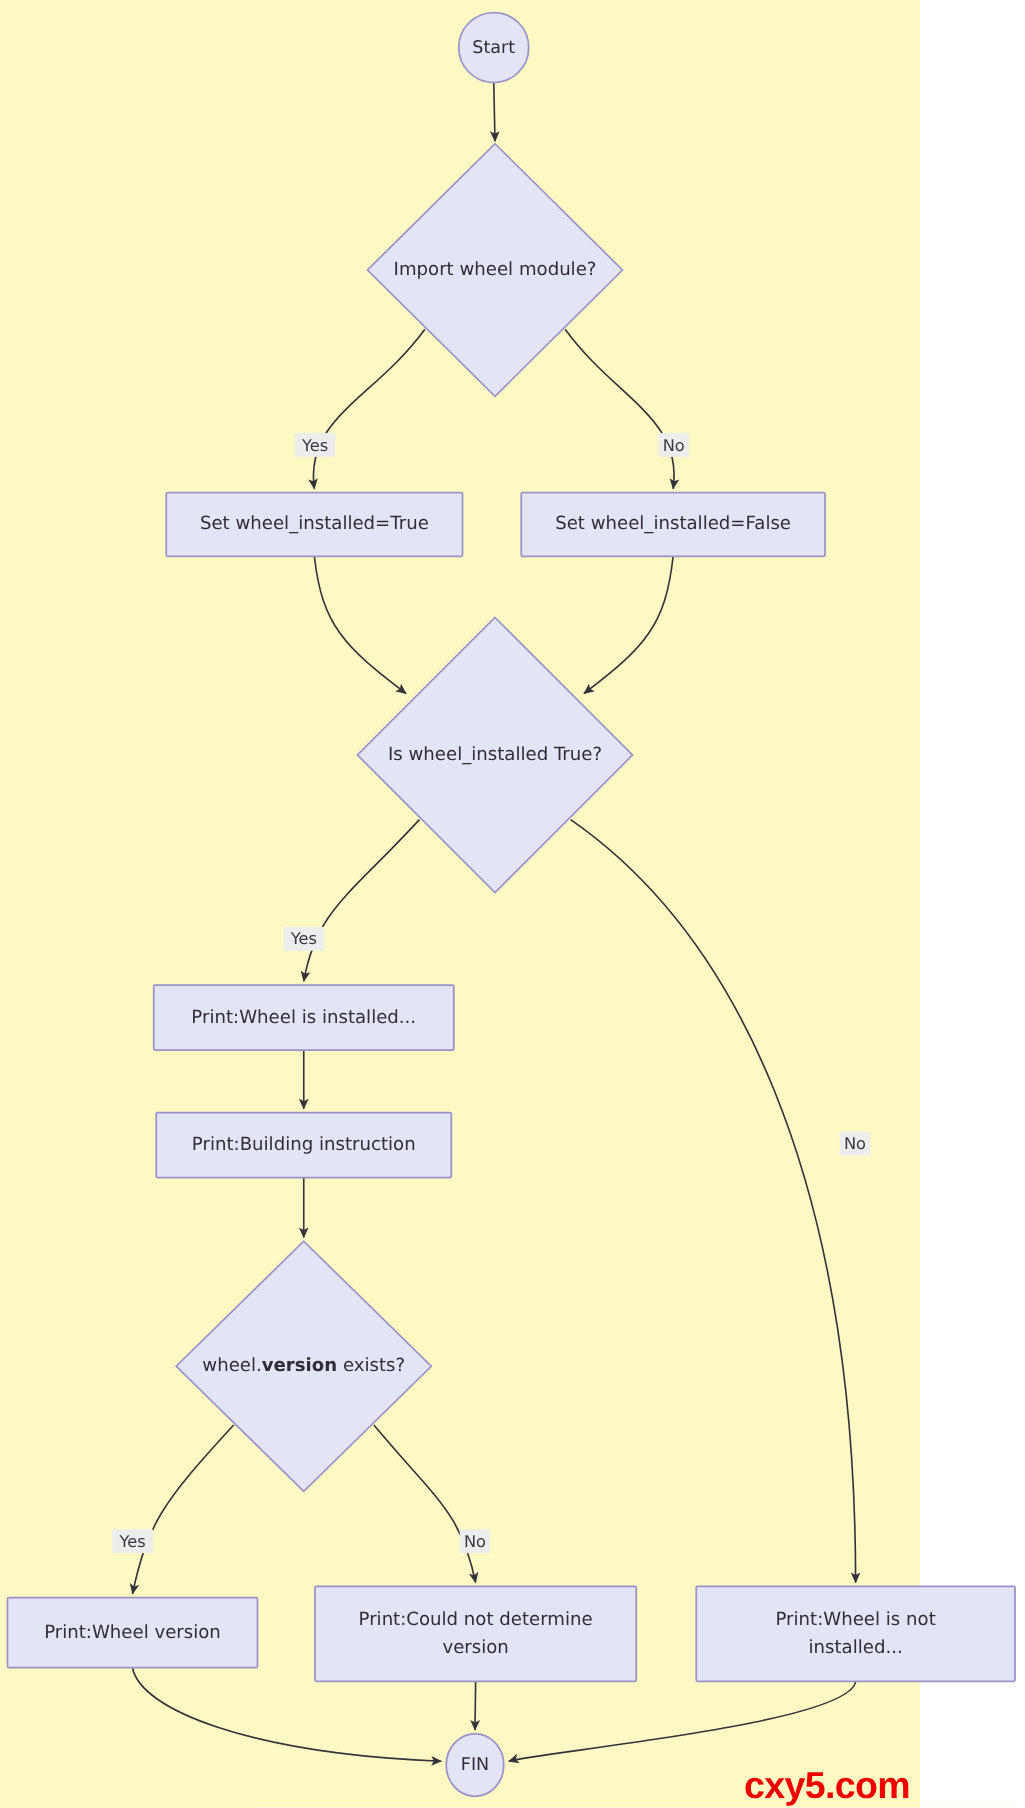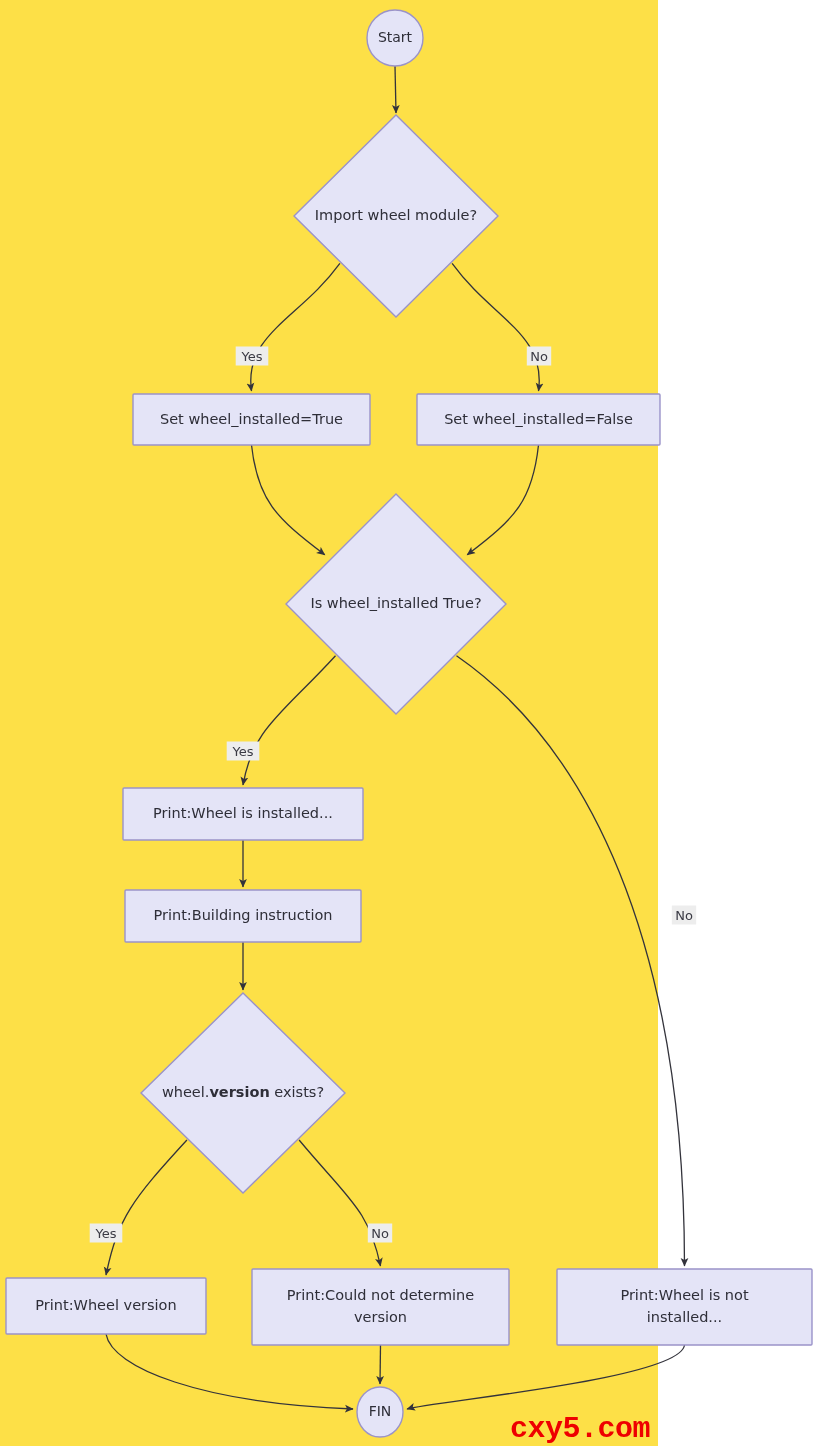--- a/index.html
+++ b/index.html
@@ -8,23 +8,23 @@
     background: #ffffff;
   }
   body {
     width: 820px;
     height: 1446px;
     overflow: hidden;
     font-family: "DejaVu Sans", sans-serif;
   }
   #flowchart-root {
     position: relative;
-    width: 658px;
+    width: 736px;
     height: 1446px;
-    background: #fde047;
+    background: #fef9c3;
   }
   svg#flow-svg {
     display: block;
     width: 820px;
     height: 1446px;
   }
   .node-shape {
     fill: #e4e4f7;
     stroke: #9a93c9;
     stroke-width: 1.4px;
@@ -54,21 +54,21 @@
     font-family: "DejaVu Sans", sans-serif;
     font-size: 13px;
     fill: #3a3a44;
     text-anchor: middle;
     dominant-baseline: middle;
   }
   .watermark {
     position: absolute;
     right: 8px;
     bottom: 2px;
-    font-family: Liberation Mono, monospace;
+    font-family: Liberation Sans, sans-serif;
     font-weight: bold;
     font-size: 30px;
     color: #ee0000;
     letter-spacing: -0.5px;
     line-height: 1;
     user-select: none;
     margin-left: 24px;
   }
 </style>
 </head>

